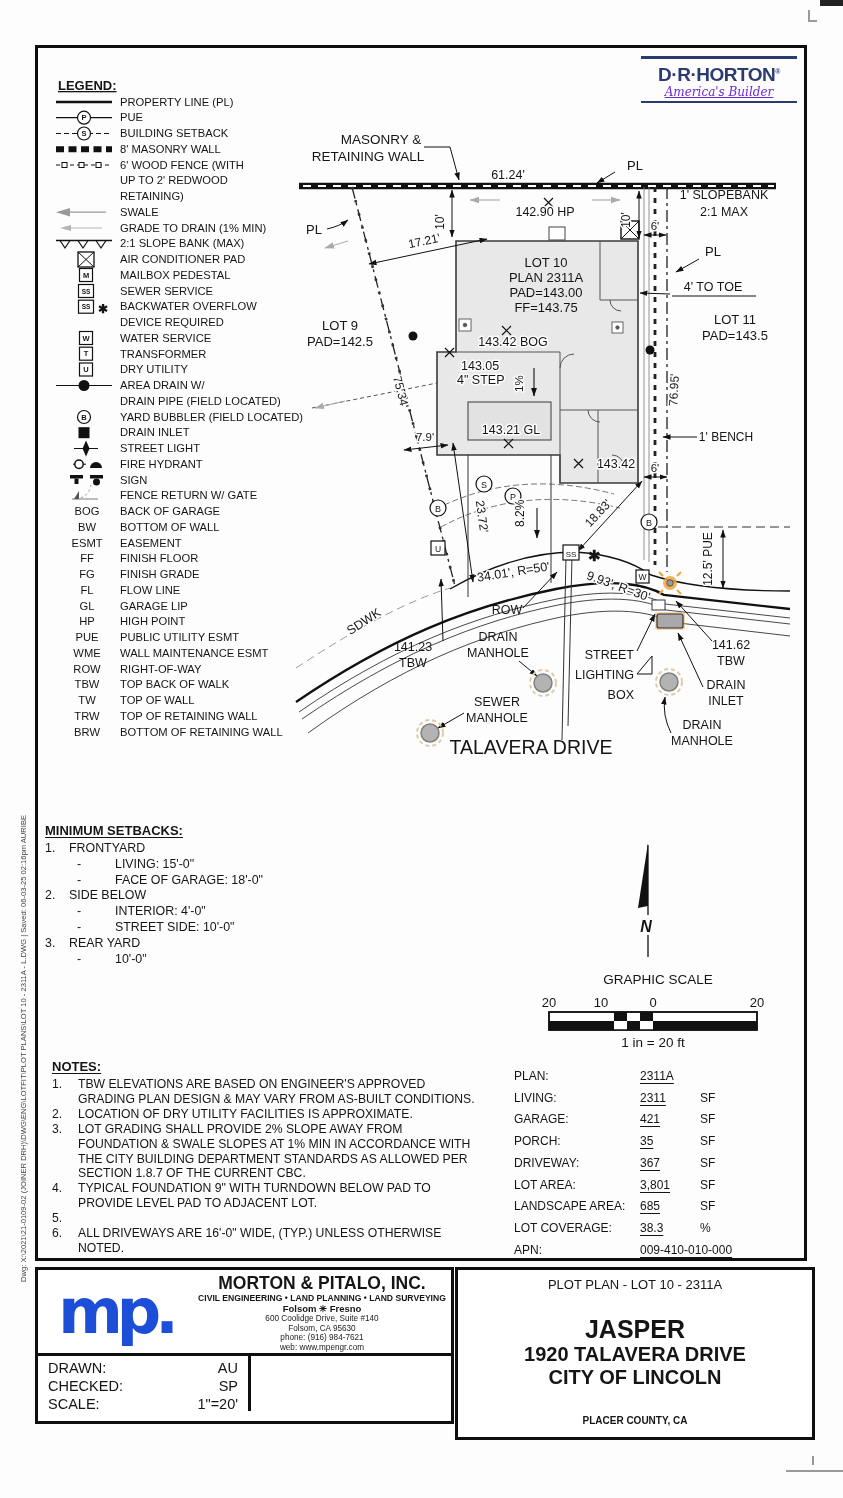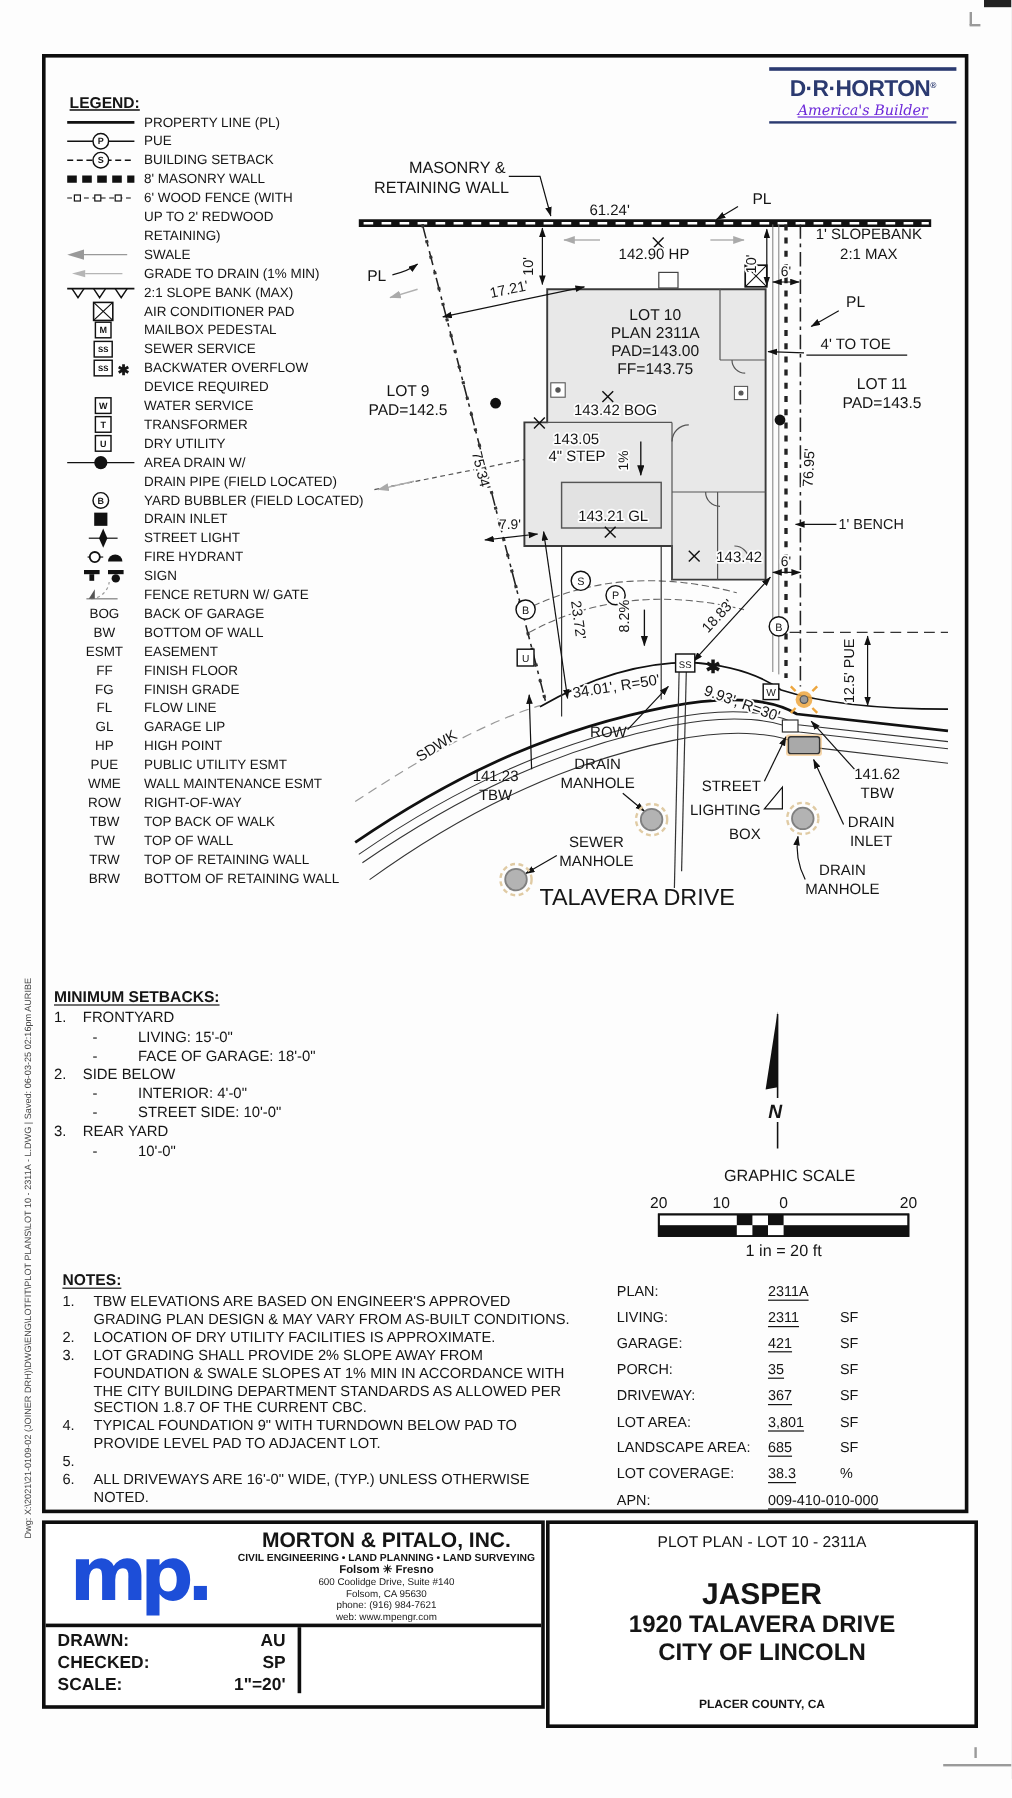--- a/index.html
+++ b/index.html
@@ -43,21 +43,21 @@
             display:flex;flex-direction:column;align-items:center;justify-content:space-between;padding:7px 4px 9px;}
   .tb-co{display:flex;height:83px;border-bottom:3px solid #0e0e0e;}
   .mp-logo{width:155px;display:flex;align-items:center;justify-content:center;
            font-weight:900;font-size:62px;letter-spacing:-6px;line-height:60px;color:#1d4ed8;
            font-family:"DejaVu Sans",sans-serif;}
   .co-info{flex:1;text-align:center;padding-top:4px;}
   .co-name{font-size:17.5px;font-weight:bold;line-height:19px;}
   .co-serv{font-size:8.6px;font-weight:bold;line-height:10px;}
   .co-off{font-size:9.5px;font-weight:bold;line-height:11px;}
   .co-sm{font-size:8.2px;line-height:9.6px;color:#222;}
-  .tb-fields{display:flex;height:55px;font-weight:bold;}
+  .tb-fields{display:flex;height:55px;}
   .tb-fcol{flex:none;display:flex;flex-direction:column;justify-content:space-around;padding:3px 10px;}
   .tb-fcol.c1{width:190px;border-right:3px solid #0e0e0e;}
   .tb-fcol.c2{flex:1;}
   .f-row{display:flex;font-size:14.5px;line-height:18px;}
   .f-row .fl{flex:1;}
   .f-row .fv{text-align:right;}
   .prj-head{font-size:13px;line-height:15px;}
   .prj-name{font-size:25px;font-weight:bold;line-height:27px;}
   .prj-addr{font-size:20px;font-weight:bold;line-height:23px;}
   .prj-county{font-size:10px;line-height:15px;font-weight:bold;}

